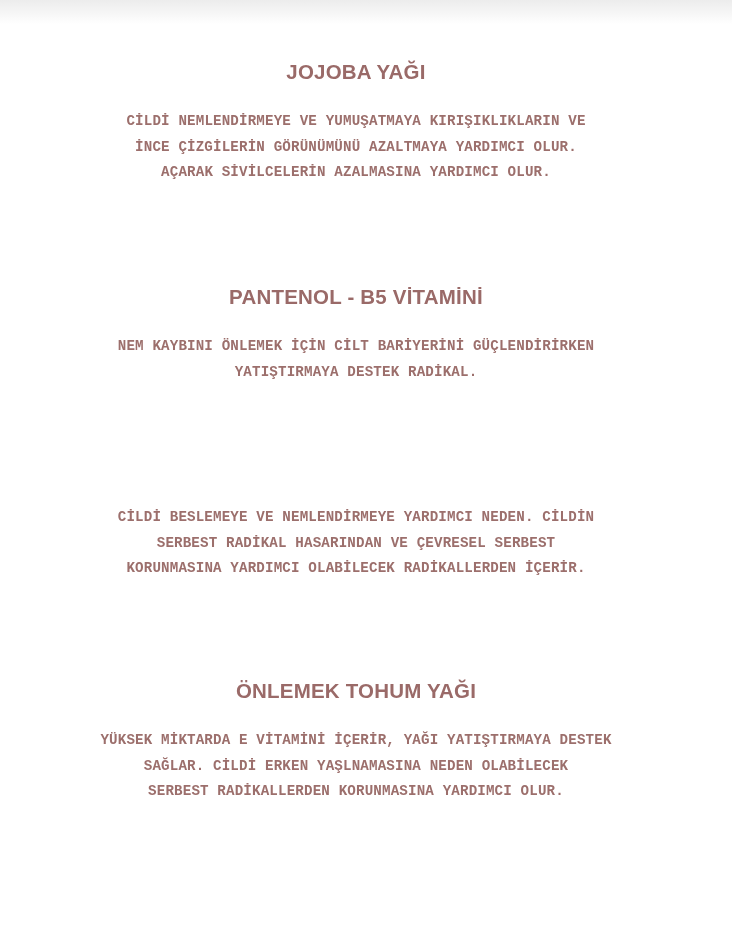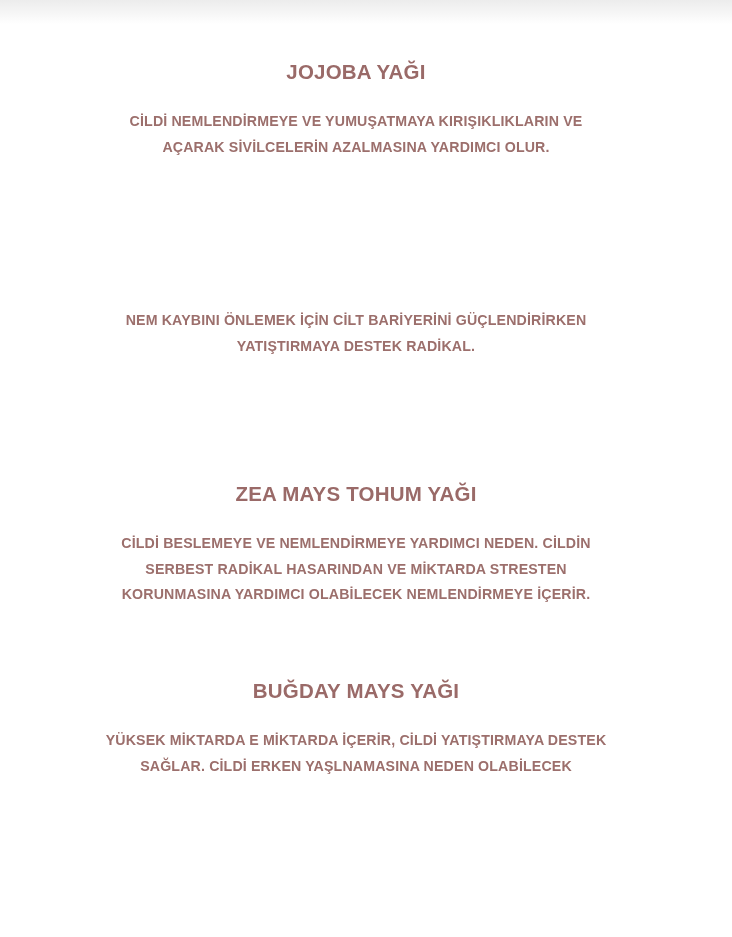--- a/index.html
+++ b/index.html
@@ -35,54 +35,57 @@
       color: #9a6a68;
       line-height: 26px;
     }
     .section .desc {
       margin-top: 24px;
       font-size: 14.2px;
       font-weight: bold;
       line-height: 25.6px;
       letter-spacing: 0.15px;
       color: #9c6f6c;
+      font-family: Liberation Mono, monospace;
     }
     .section .desc span {
       display: block;
       white-space: nowrap;
     }
   </style>
 </head>
 <body>
 
 <div class="top-fade"></div>
 
 <section class="section" style="top:59px">
   <h2>JOJOBA YAĞI</h2>
   <div class="desc">
     <span>CİLDİ NEMLENDİRMEYE VE YUMUŞATMAYA KIRIŞIKLIKLARIN VE</span>
+    <span>İNCE ÇİZGİLERİN GÖRÜNÜMÜNÜ AZALTMAYA YARDIMCI OLUR.</span>
     <span>AÇARAK SİVİLCELERİN AZALMASINA YARDIMCI OLUR.</span>
   </div>
 </section>
 
 <section class="section" style="top:284px">
+  <h2>PANTENOL - B5 VİTAMİNİ</h2>
   <div class="desc">
     <span>NEM KAYBINI ÖNLEMEK İÇİN CİLT BARİYERİNİ GÜÇLENDİRİRKEN</span>
     <span>YATIŞTIRMAYA DESTEK RADİKAL.</span>
   </div>
 </section>
 
 <section class="section" style="top:481px">
-  <h2>ZEA MAYS TOHUM YAĞI</h2>
   <div class="desc">
     <span>CİLDİ BESLEMEYE VE NEMLENDİRMEYE YARDIMCI NEDEN. CİLDİN</span>
-    <span>SERBEST RADİKAL HASARINDAN VE MİKTARDA STRESTEN</span>
-    <span>KORUNMASINA YARDIMCI OLABİLECEK NEMLENDİRMEYE İÇERİR.</span>
+    <span>SERBEST RADİKAL HASARINDAN VE ÇEVRESEL SERBEST</span>
+    <span>KORUNMASINA YARDIMCI OLABİLECEK RADİKALLERDEN İÇERİR.</span>
   </div>
 </section>
 
 <section class="section" style="top:678px">
-  <h2>BUĞDAY MAYS YAĞI</h2>
+  <h2>ÖNLEMEK TOHUM YAĞI</h2>
   <div class="desc">
-    <span>YÜKSEK MİKTARDA E MİKTARDA İÇERİR, CİLDİ YATIŞTIRMAYA DESTEK</span>
+    <span>YÜKSEK MİKTARDA E VİTAMİNİ İÇERİR, YAĞI YATIŞTIRMAYA DESTEK</span>
     <span>SAĞLAR. CİLDİ ERKEN YAŞLNAMASINA NEDEN OLABİLECEK</span>
+    <span>SERBEST RADİKALLERDEN KORUNMASINA YARDIMCI OLUR.</span>
   </div>
 </section>
 
 </body></html>

